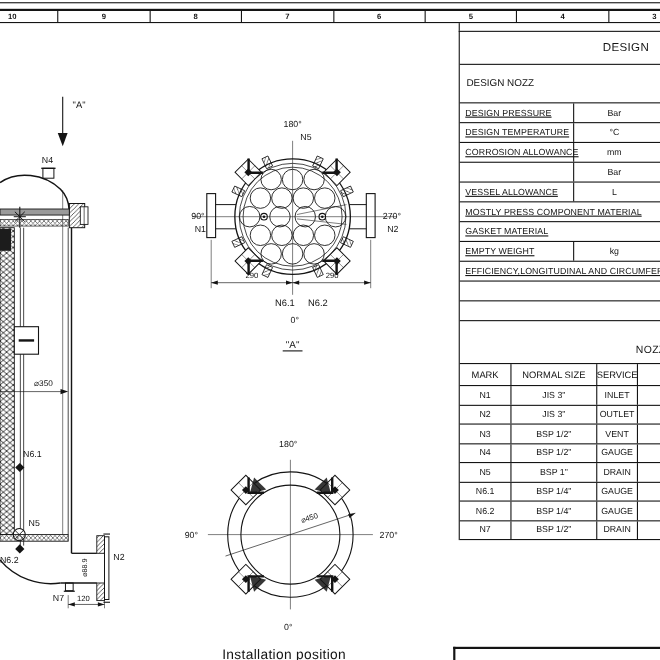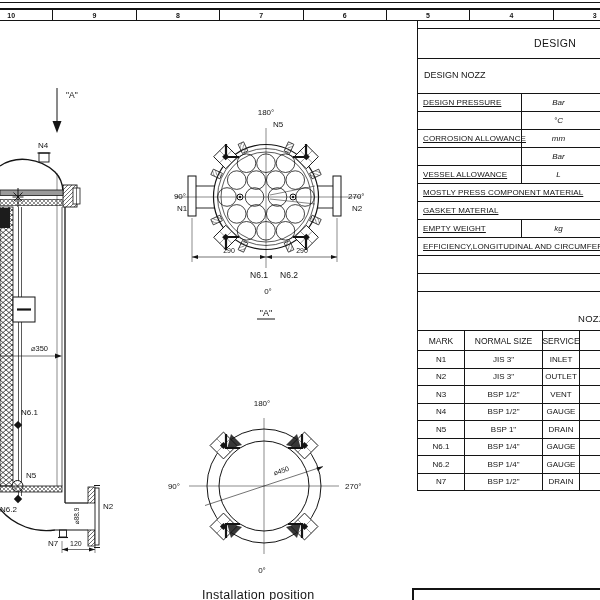--- a/index.html
+++ b/index.html
@@ -11,29 +11,29 @@
               border-top:2px solid #141414;border-bottom:1.5px solid #141414;overflow:hidden;}
   .ruler-cells{position:absolute;left:-30px;top:0;width:666px;height:100%;display:flex;}
   .rcell{flex:1;box-sizing:border-box;border-right:1.2px solid #141414;
          font-size:7px;font-weight:bold;display:flex;align-items:center;justify-content:center;}
   .rcell:last-child{border-right:none;}
   .vconn{position:absolute;left:416.5px;top:21px;width:1.5px;height:7px;background:#141414;}
   
   .dtable{position:absolute;left:417px;top:28px;width:260px;box-sizing:border-box;
           border-top:1.5px solid #141414;border-left:1.5px solid #141414;}
   .dhead{position:relative;height:30px;box-sizing:border-box;border-bottom:1.5px solid #141414;}
-  .dhead span{position:absolute;left:116px;top:8px;font-size:10.5px;letter-spacing:.3px;}
+  .dhead span{position:absolute;left:130px;top:8px;font-size:10.5px;letter-spacing:.3px;}
   .dcode{position:relative;height:35px;box-sizing:border-box;border-bottom:1.5px solid #141414;}
   .dcode span{position:absolute;left:6px;top:11px;font-size:9px;}
   .drow{position:relative;height:18px;box-sizing:border-box;border-bottom:1.5px solid #141414;}
   .dlabel{position:absolute;left:5px;top:0;bottom:0;display:flex;align-items:center;
           font-size:8px;white-space:nowrap;letter-spacing:.1px;text-decoration:underline;}
   .dunit{position:absolute;left:103px;top:0;bottom:0;width:73px;display:flex;
          align-items:center;justify-content:center;font-size:8px;}
-  .dunit.sep{border-left:1.3px solid #141414;font-style:italic;}
+  .dunit.sep{border-left:1.3px solid #141414;}
   .ntitle{position:relative;height:39px;box-sizing:border-box;border-bottom:1.5px solid #141414;}
   .ntitle span{position:absolute;left:160px;bottom:6px;font-size:9.5px;letter-spacing:.3px;}
   .nrow{display:flex;height:17.5px;box-sizing:border-box;border-bottom:1.3px solid #141414;}
   .nrow.nhead{height:20px;border-bottom:1.5px solid #141414;}
   .ncell{box-sizing:border-box;display:flex;align-items:center;justify-content:center;
          font-size:8px;white-space:nowrap;}
   .nhead .ncell{font-size:8.5px;}
   .nc1{width:46px;}
   .nc2{width:78px;border-left:1.3px solid #141414;text-align:right;}
   .nc3{width:37px;border-left:1.3px solid #141414;}
@@ -381,20 +381,21 @@
       <span>DESIGN</span>
     </div>
     <div class="dcode">
       <span>DESIGN NOZZ</span>
     </div>
     <div class="drow">
       <span class="dlabel">DESIGN PRESSURE</span>
       <span class="dunit sep">Bar</span>
     </div>
     <div class="drow">
+      <span class="dlabel">DESIGN TEMPERATURE</span>
       <span class="dunit sep">°C</span>
     </div>
     <div class="drow">
       <span class="dlabel">CORROSION  ALLOWANCE</span>
       <span class="dunit sep">mm</span>
     </div>
     <div class="drow">
       <span class="dunit sep">Bar</span>
     </div>
     <div class="drow">

